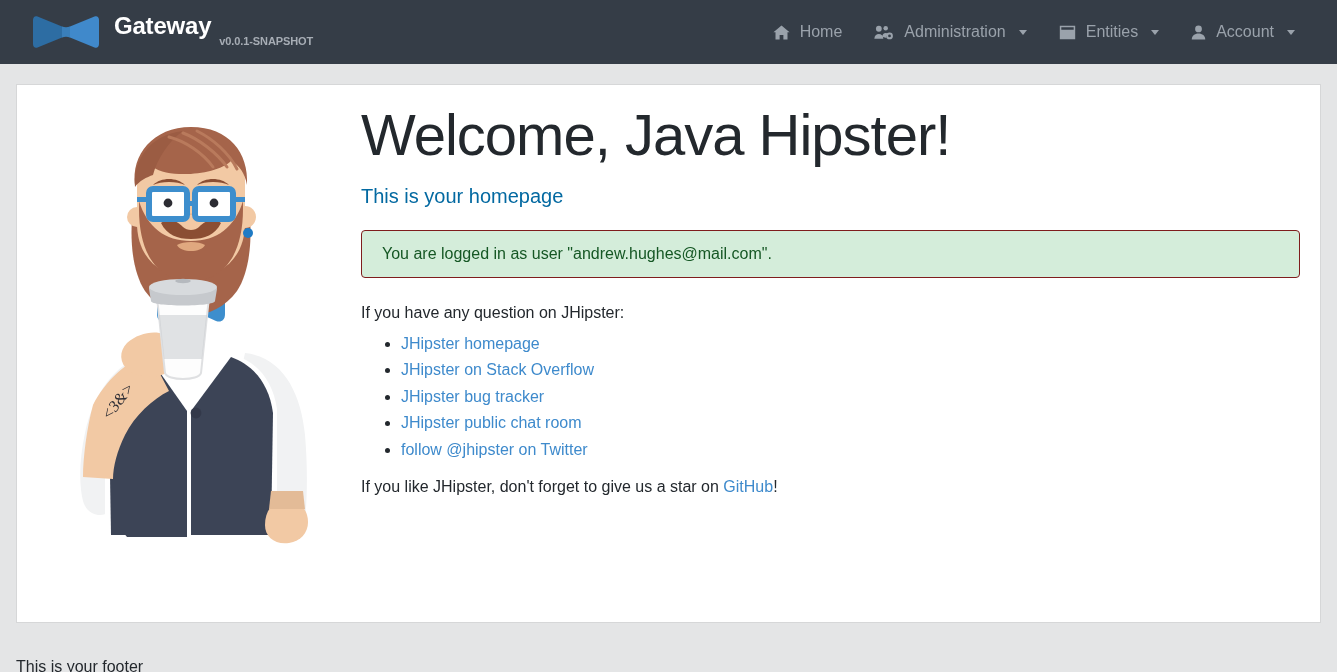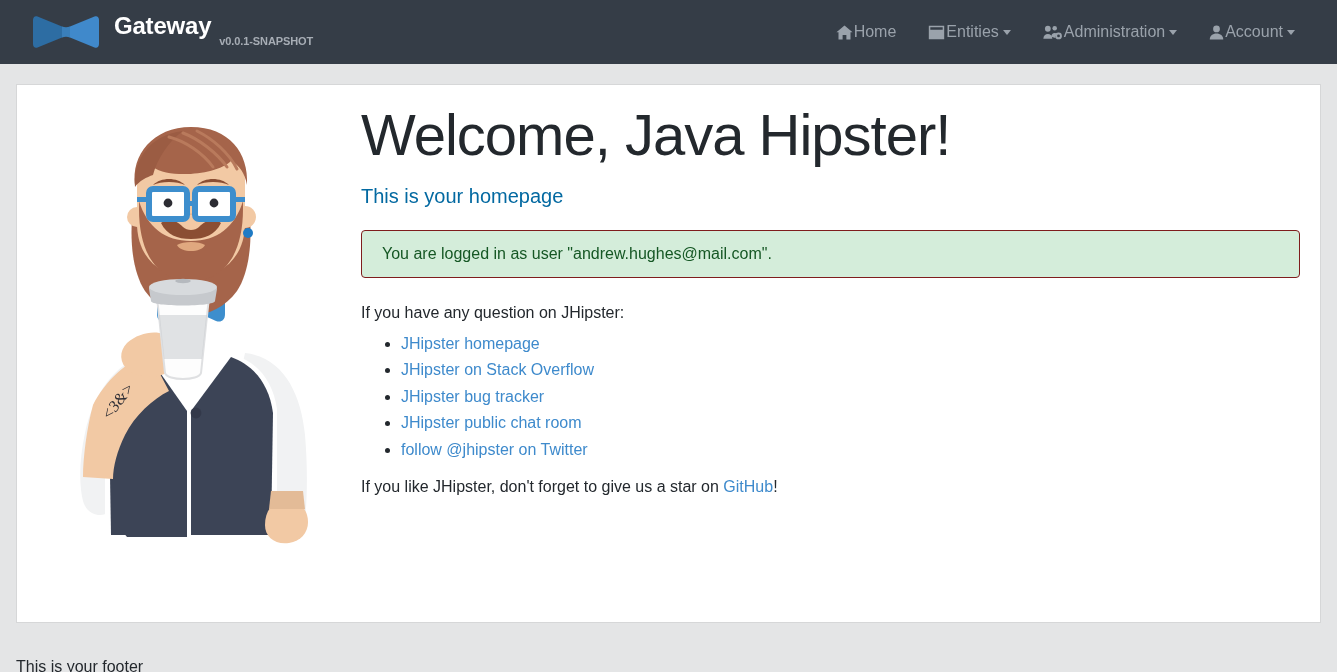--- a/index.html
+++ b/index.html
@@ -48,21 +48,21 @@
   .nav-right {
     margin-left: auto;
     display: flex;
     align-items: center;
     gap: 4px;
     padding-right: 14px;
   }
   .nav-item {
     display: flex;
     align-items: center;
-    gap: 1px;
+    gap: 10px;
     color: #9aa2ab;
     font-size: 16px;
     padding: 8px 14px;
     cursor: pointer;
     text-decoration: none;
     white-space: nowrap;
   }
   .nav-icon { display: inline-flex; align-items: center; }
   .caret {
     width: 0; height: 0;
@@ -174,45 +174,45 @@
       <span class="nav-icon">
         <svg width="17" height="15" viewBox="0 0 18 16" fill="#9aa2ab">
           <path d="M9 0.6 L0.4 7.6 L2.6 7.6 L2.6 15.4 L7 15.4 L7 10.6 L11 10.6 L11 15.4 L15.4 15.4 L15.4 7.6 L17.6 7.6 Z"></path>
         </svg>
       </span>
       <span>Home</span>
     </a>
 
     <a class="nav-item">
       <span class="nav-icon">
-        <svg width="17" height="15" viewBox="0 0 18 16" fill="#9aa2ab">
-          <path d="M0.8 0.8 h16.4 v14.4 h-16.4 Z M2.4 2.4 v2.6 h13.2 v-2.6 Z M2.4 6.4 h3.6 v2.2 h-3.6 Z M7.4 6.4 h8.2 v2.2 h-8.2 Z M2.4 10 h3.6 v2.2 h-3.6 Z M7.4 10 h8.2 v2.2 h-8.2 Z"></path>
-        </svg>
-      </span>
-      <span>Entities</span>
-      <span class="caret"></span>
-    </a>
-
-    <a class="nav-item">
-      <span class="nav-icon">
         <svg width="20" height="15" viewBox="0 0 21 16" fill="#9aa2ab">
           <circle cx="5" cy="4" r="3.1"></circle>
           <path d="M0.2 14.6 c0-3.2 2.2-5 4.8-5 s4.8 1.8 4.8 5 Z"></path>
           <circle cx="12.3" cy="3.4" r="2.4"></circle>
           <path d="M8.6 12.6 c0-2.6 1.7-4 3.7-4 c1.1 0 2.1 0.4 2.8 1.2 l-0.6 1.6 l-1.6 0.5 l0.1 1.6 l1 0.7 Z"></path>
           <circle cx="16.4" cy="11.6" r="3.6"></circle>
           <circle cx="16.4" cy="11.6" r="1.5" fill="#353d47"></circle>
         </svg>
       </span>
       <span>Administration</span>
       <span class="caret"></span>
     </a>
 
     <a class="nav-item">
       <span class="nav-icon">
+        <svg width="17" height="15" viewBox="0 0 18 16" fill="#9aa2ab">
+          <path d="M0.8 0.8 h16.4 v14.4 h-16.4 Z M2.4 2.4 v2.6 h13.2 v-2.6 Z M2.4 6.4 h3.6 v2.2 h-3.6 Z M7.4 6.4 h8.2 v2.2 h-8.2 Z M2.4 10 h3.6 v2.2 h-3.6 Z M7.4 10 h8.2 v2.2 h-8.2 Z"></path>
+        </svg>
+      </span>
+      <span>Entities</span>
+      <span class="caret"></span>
+    </a>
+
+    <a class="nav-item">
+      <span class="nav-icon">
         <svg width="15" height="15" viewBox="0 0 16 16" fill="#9aa2ab">
           <circle cx="8" cy="4.2" r="3.6"></circle>
           <path d="M0.8 15.4 c0-4 3.2-6.4 7.2-6.4 s7.2 2.4 7.2 6.4 Z"></path>
         </svg>
       </span>
       <span>Account</span>
       <span class="caret"></span>
     </a>
 
   </div>

